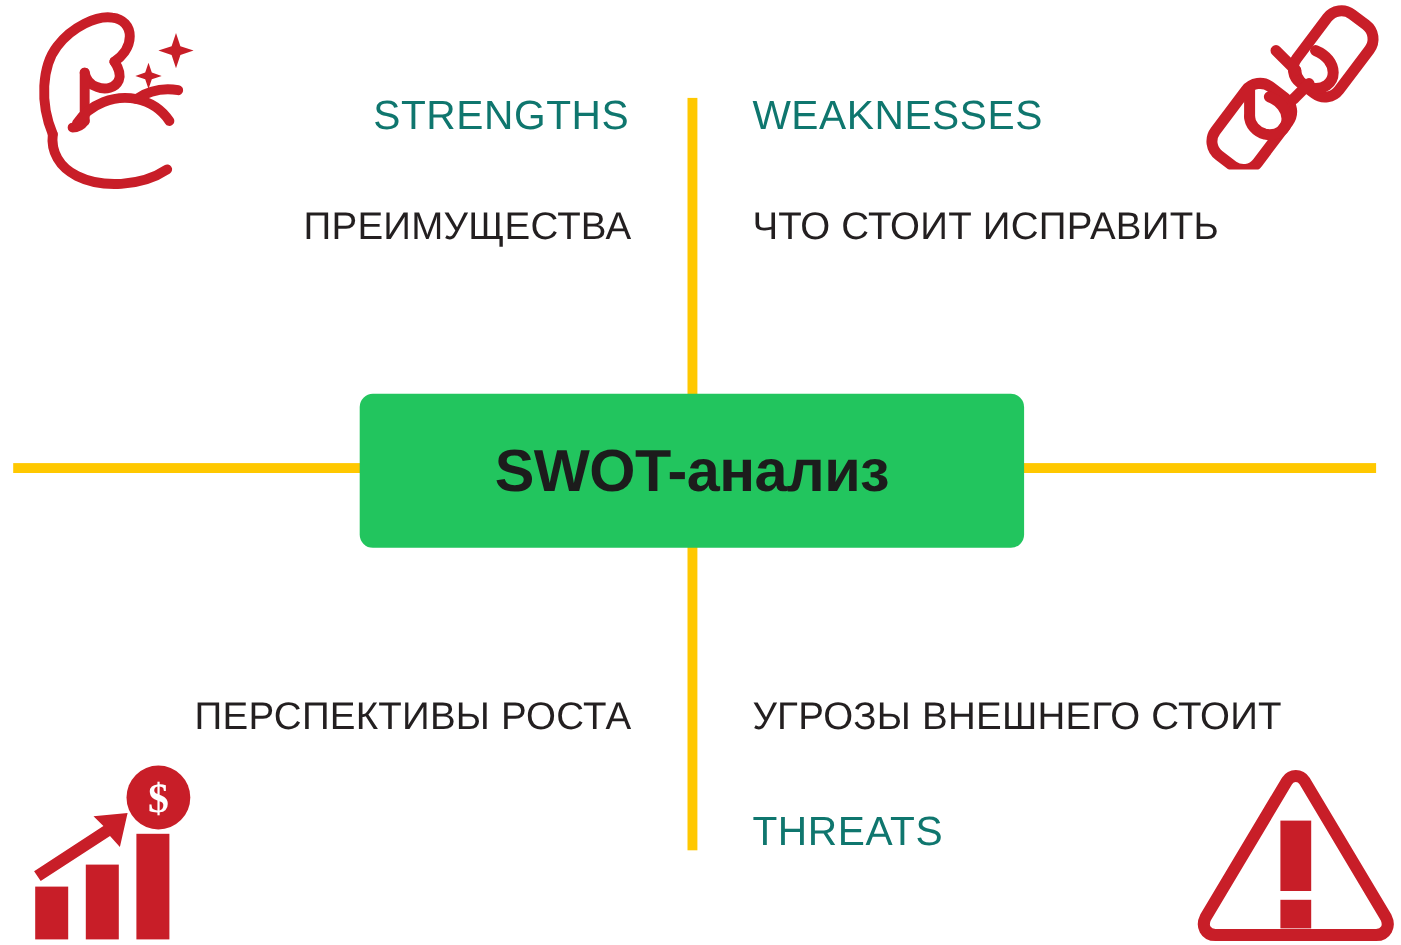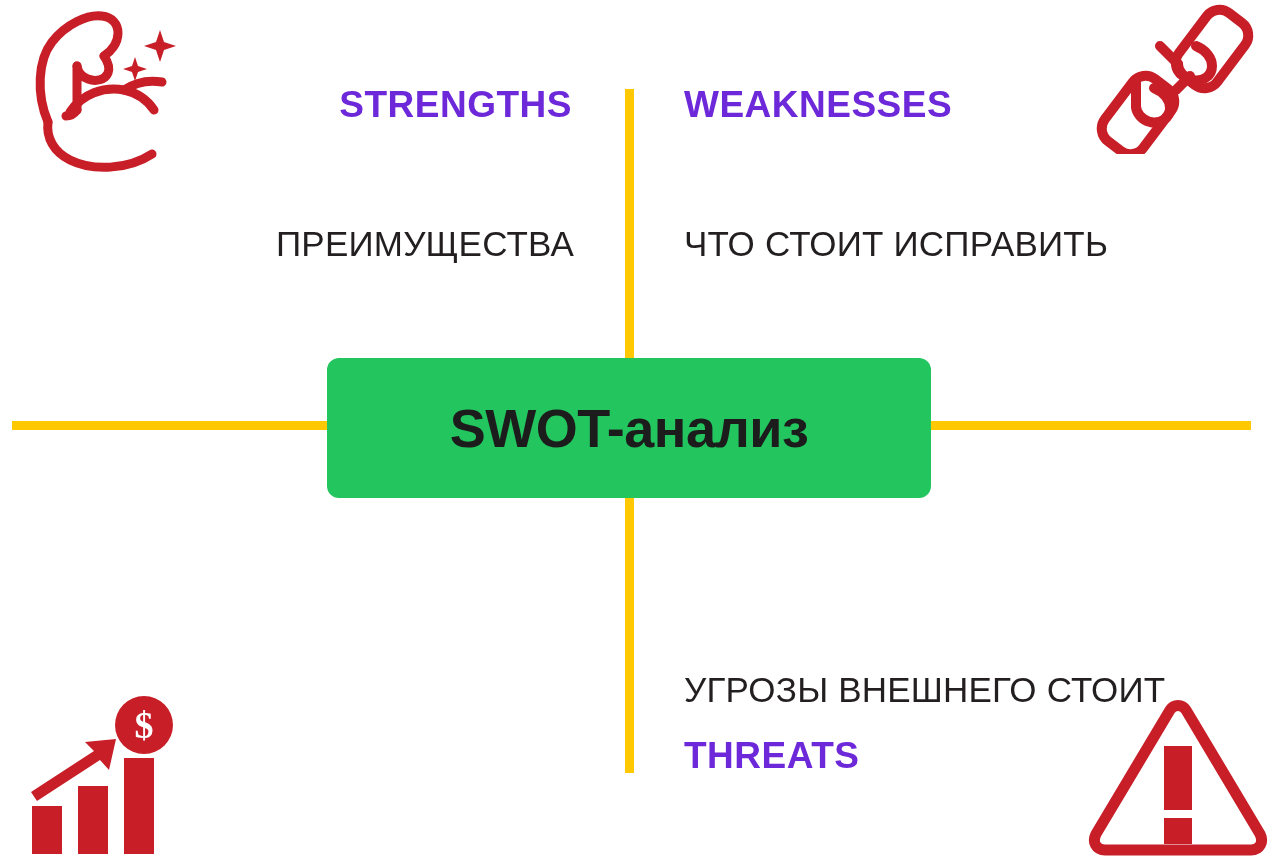--- a/index.html
+++ b/index.html
@@ -53,33 +53,32 @@
     font-weight: 700;
     color: #1c1c1c;
     letter-spacing: -0.5px;
     white-space: nowrap;
   }
 
   
   .eng-label {
     position: absolute;
     font-size: 37px;
-    font-weight: 700;
-    color: #6d28d9;
+    font-weight: 400;
+    color: #0f766e;
     letter-spacing: 0.5px;
     white-space: nowrap;
   }
   .rus-label {
     position: absolute;
     font-size: 35px;
     font-weight: 400;
     color: #231f20;
     letter-spacing: 0.2px;
     white-space: nowrap;
-    margin-top: 38px;
   }
 
   
   .align-right { text-align: right; }
   .align-left  { text-align: left; }
 
   #label-strengths     { right: 702px; top: 84px; }
   #label-advantages    { right: 700px; top: 186px; }
   #label-weaknesses    { left: 684px;  top: 84px; }
   #label-fix           { left: 684px;  top: 186px; }
@@ -150,20 +149,21 @@
         <rect x="4" y="112" width="30" height="48"></rect>
         <rect x="50" y="92" width="30" height="68"></rect>
         <rect x="96" y="64" width="30" height="96"></rect>
         <path d="M3 98 L66 57 L57 48 L88 45 L81 76 L72 66 L9 107 Z"></path>
         <circle cx="116" cy="31" r="29"></circle>
       </g>
       <text x="116" y="44" font-family="Liberation Serif, serif" font-size="38" font-weight="700" fill="#ffffff" text-anchor="middle">$</text>
     </svg>
   </div>
 
+  <div class="rus-label align-right" id="label-growth">ПЕРСПЕКТИВЫ РОСТА</div>
 
   <div class="icon" id="icon-warning">
     <svg viewBox="0 0 190 160" width="190" height="160" xmlns="http://www.w3.org/2000/svg">
       <path d="M88 12 C92 6 100 6 104 12 L178 136 C182 144 178 152 169 152 L23 152
                C14 152 10 144 14 136 Z" fill="none" stroke="#c81e28" stroke-width="11" stroke-linejoin="round"></path>
       <rect x="82" y="48" width="28" height="64" fill="#c81e28"></rect>
       <rect x="82" y="120" width="28" height="26" fill="#c81e28"></rect>
     </svg>
   </div>
 

